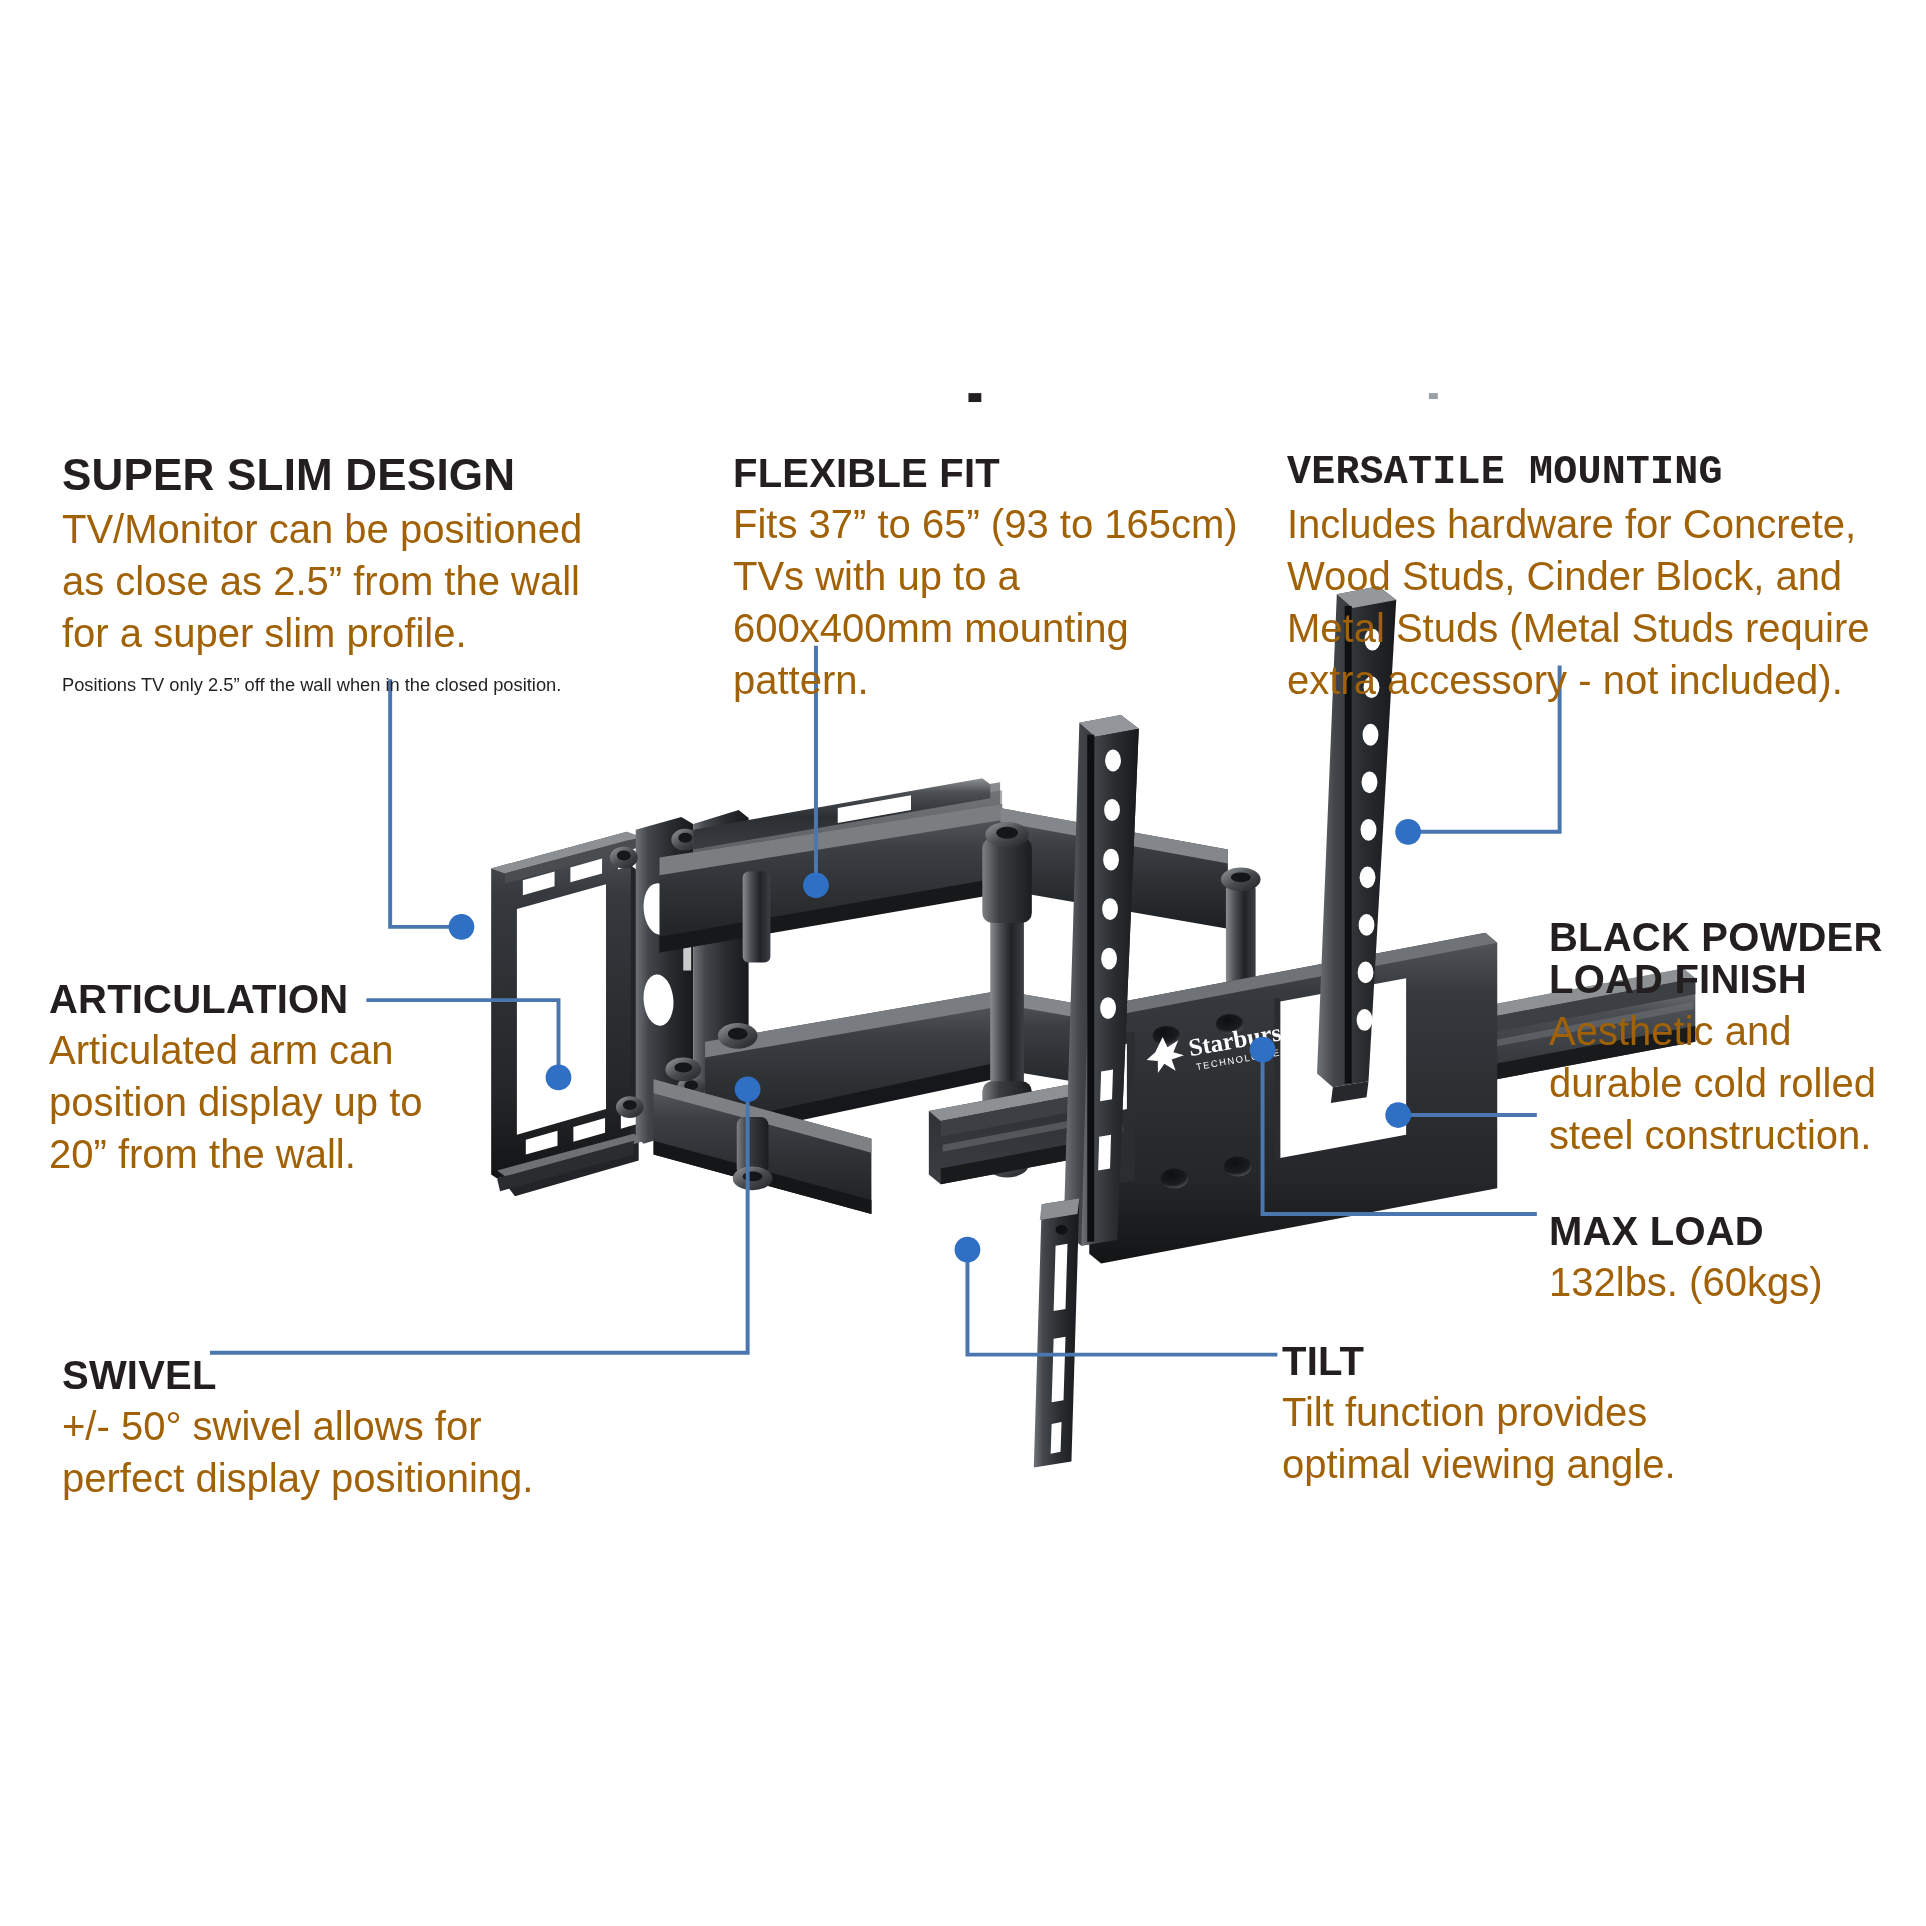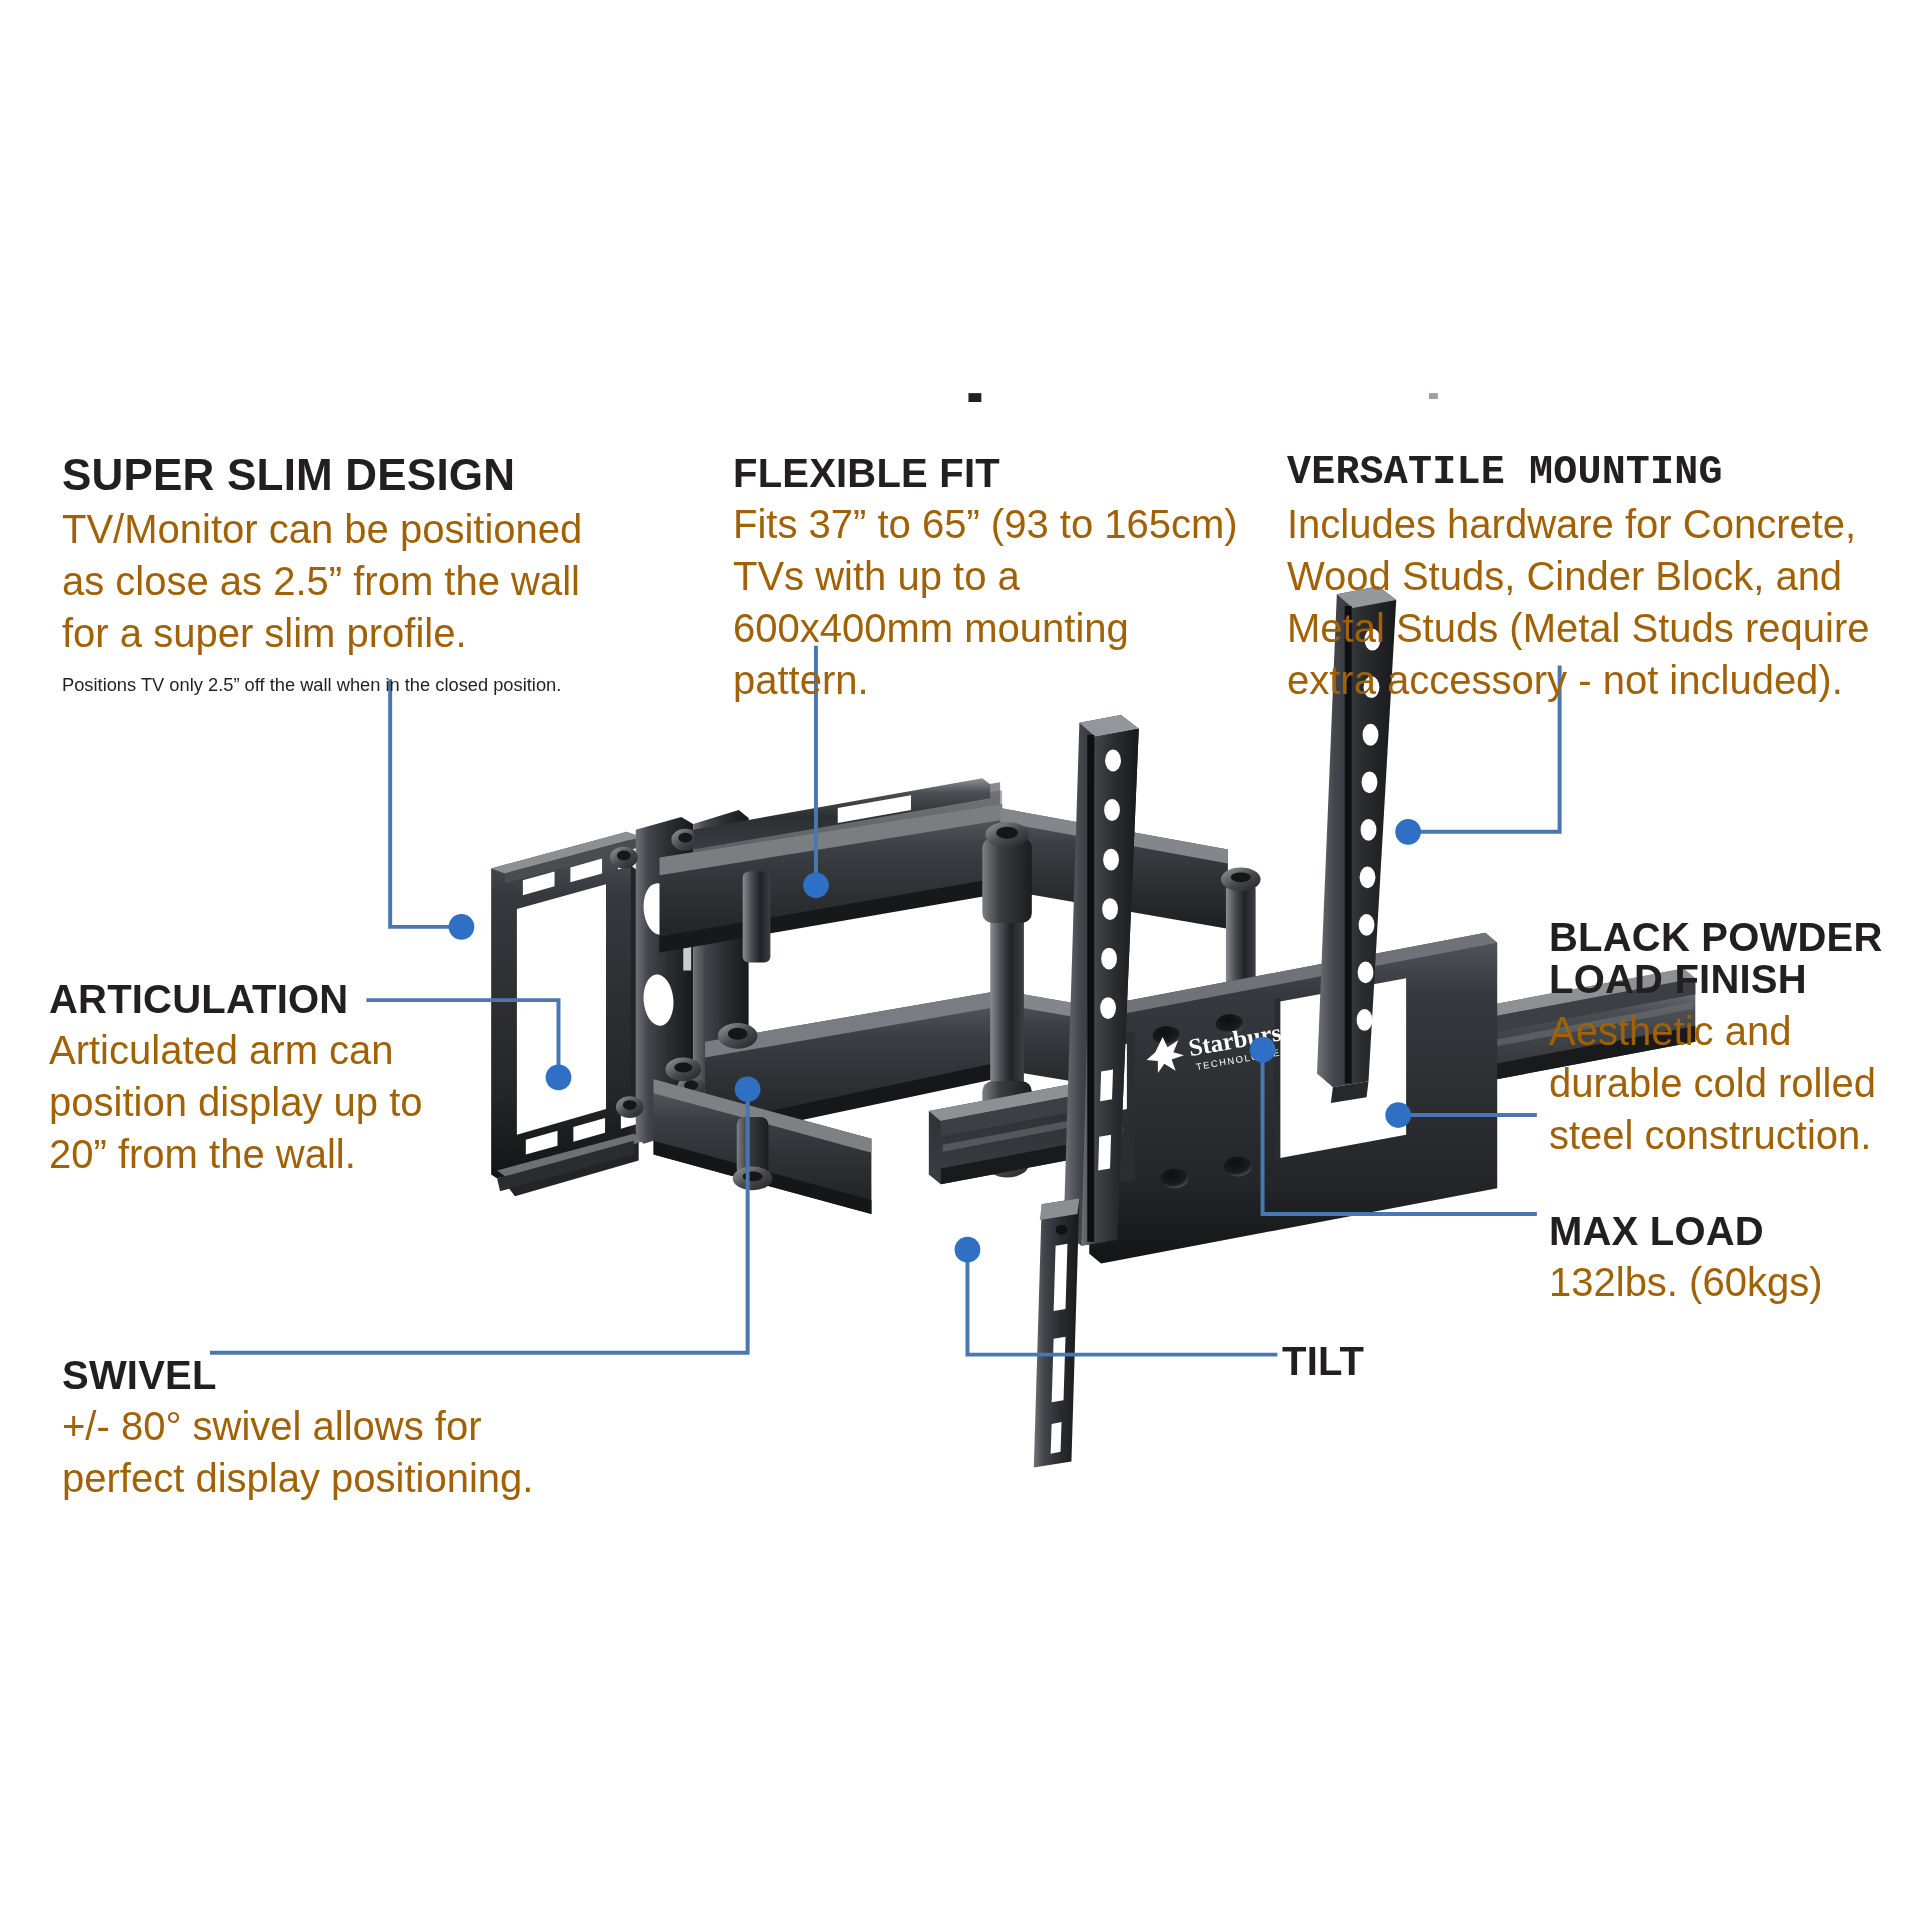--- a/index.html
+++ b/index.html
@@ -367,21 +367,22 @@
     <div class="bdy">Aesthetic and durable cold rolled steel construction.</div>
   </div>
 
   <div class="callout" id="c-max">
     <div class="ttl">MAX LOAD</div>
     <div class="bdy">132lbs. (60kgs)</div>
   </div>
 
   <div class="callout" id="c-swiv">
     <div class="ttl">SWIVEL</div>
-    <div class="bdy">+/- 80° swivel allows for perfect display positioning.</div>
+    <div class="bdy">+/- 50° swivel allows for perfect display positioning.</div>
   </div>
 
   <div class="callout" id="c-tilt">
     <div class="ttl">TILT</div>
+    <div class="bdy">Tilt function provides optimal viewing angle.</div>
   </div>
 
 </div>
 
 
 </body></html>

